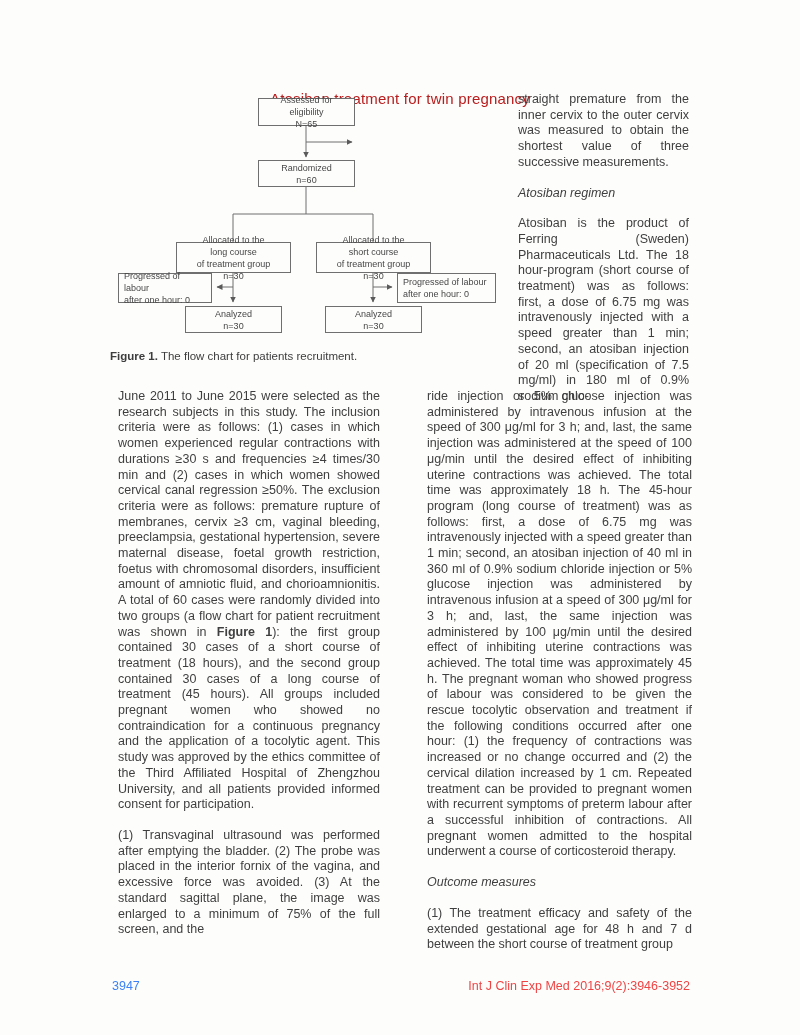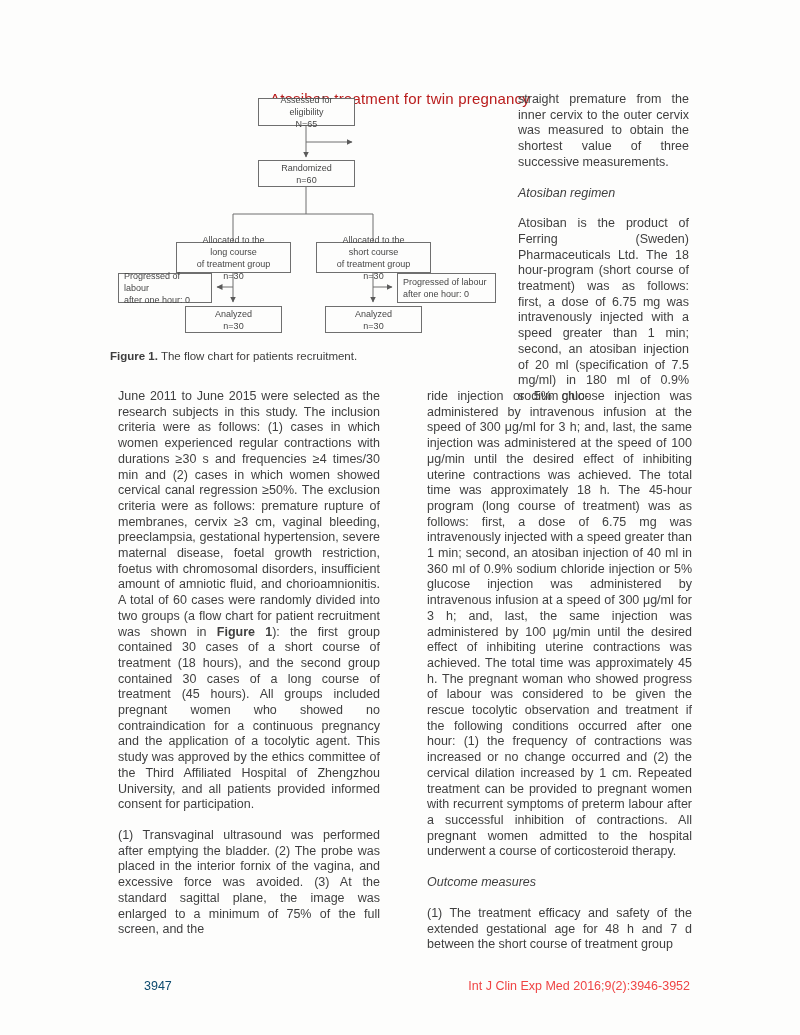--- a/index.html
+++ b/index.html
@@ -55,21 +55,21 @@
   
   .col { position: absolute; text-align: justify; font-size: 12.5px; line-height: 15.7px; color: #3f3f3f; }
   .col p { margin: 0 0 15px 0; }
   .col p:last-child { margin-bottom: 0; }
   .heading { font-style: italic; }
   .bold { font-weight: bold; }
   .narrow-col { left: 518px; top: 92px;  width: 171px; }
   .left-col   { left: 118px; top: 389px; width: 262px; }
   .right-col  { left: 427px; top: 389px; width: 265px; }
   
-  .footer-left  { position: absolute; left: 112px; top: 979px; font-size: 12.5px; color: #0c4a6e; margin-left: 32px; }
+  .footer-left  { position: absolute; left: 112px; top: 979px; font-size: 12.5px; color: #3b82f6; }
   .footer-right { position: absolute; right: 110px; top: 979px; font-size: 12.5px; color: #ef4444; }
 </style>
 </head>
 <body>
 
 <div class="page">
 
   <div class="title">Atosiban treatment for twin pregnancy</div>
 
   <div class="figure">

